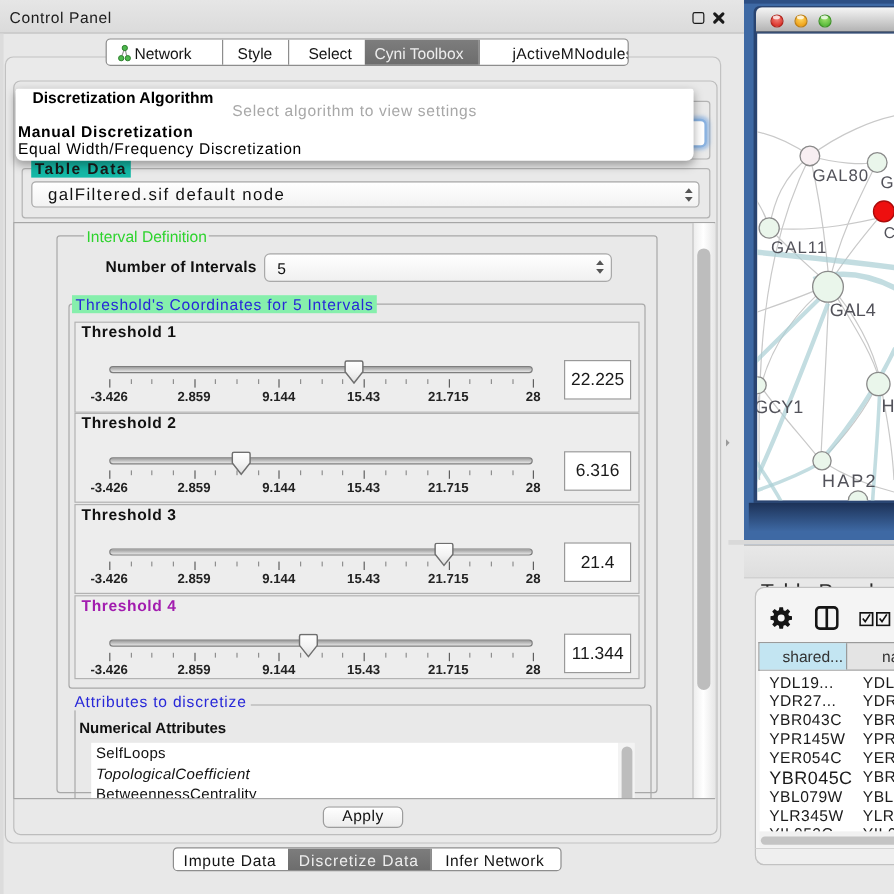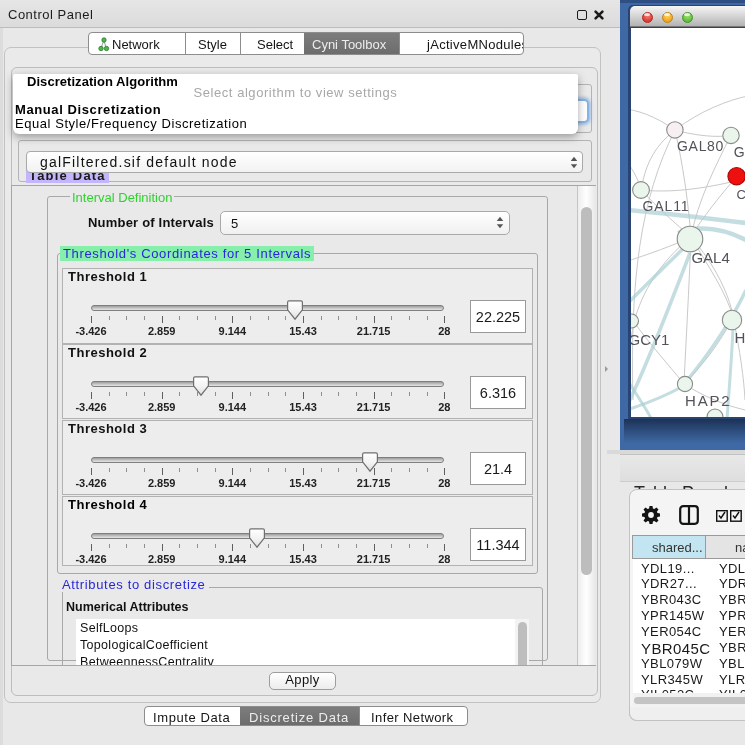--- a/index.html
+++ b/index.html
@@ -35,21 +35,21 @@
   <div class="abs" style="left:109px;top:4px;font-size:13px;color:#141414;">Style</div>
   <div class="abs" style="left:168px;top:4px;font-size:13px;color:#141414;">Select</div>
   <div class="abs" style="left:223px;top:4px;font-size:13px;color:#ededed;">Cyni Toolbox</div>
   <div class="abs" style="left:316px;top:4px;font-size:13px;letter-spacing:0.3px;color:#141414;margin-left:22px;">jActiveMNodules</div>
 </div>
 
 <div class="abs" style="left:18px;top:84px;width:574px;height:49px;border:1px solid #b3b3b3;border-radius:3px;"></div>
 <div class="abs" style="left:26px;top:99px;width:563px;height:24px;background:#fff;border:2px solid #8ab2e0;border-radius:5px;box-shadow:0 0 3px 2px rgba(110,160,220,0.55);"></div>
 
 <div class="abs" style="left:18px;top:140px;width:574px;height:42px;border:1px solid #b3b3b3;border-radius:3px;"></div>
-<div class="abs" style="left:26px;top:133px;background:#c4b5fd;padding:0 3px;font-size:13px;font-weight:bold;letter-spacing:1.2px;color:#1a1a1a;margin-top:35px;">Table Data</div>
+<div class="abs" style="left:26px;top:133px;background:#14b8a6;padding:0 3px;font-size:13px;font-weight:bold;letter-spacing:1.2px;color:#1a1a1a;">Table Data</div>
 <div class="abs" style="left:26px;top:151px;width:557px;height:22px;background:linear-gradient(#ffffff,#f2f2f2);border:1px solid #a9a9a9;border-radius:4px;"></div>
 <div class="abs" style="left:40px;top:154px;font-size:14px;letter-spacing:1.2px;color:#111;">galFiltered.sif default node</div>
 <svg class="abs" style="left:569px;top:156px;" width="10" height="13" viewBox="0 0 12 16">
  <path d="M6 1 L10 6 L2 6 Z" fill="#555"></path>
       <path d="M6 15 L10 10 L2 10 Z" fill="#555"></path>
 </svg>
 
 <div class="abs" style="left:11px;top:185px;width:585px;height:481px;border:1px solid #a6a6a6;background:#e9e9e9;"></div>
 <div class="abs" style="left:577px;top:186px;width:19px;height:479px;background:linear-gradient(to right,#ededed,#ffffff 45%,#e7e7e7);border-left:1px solid #c4c4c4;"></div>
 <div class="abs" style="left:581px;top:207px;width:11px;height:368px;background:#bdbdbd;border-radius:5.5px;"></div>
@@ -164,21 +164,21 @@
       <div class="abs" style="left:190.3px;top:290.5px;width:60px;text-align:center;font-size:11px;font-weight:bold;color:#222;">9.144</div>
       <div class="abs" style="left:261.0px;top:290.5px;width:60px;text-align:center;font-size:11px;font-weight:bold;color:#222;">15.43</div>
       <div class="abs" style="left:331.6px;top:290.5px;width:60px;text-align:center;font-size:11px;font-weight:bold;color:#222;">21.715</div>
       <div class="abs" style="left:402.3px;top:290.5px;width:60px;text-align:center;font-size:11px;font-weight:bold;color:#222;">28</div>
       <svg class="abs" style="left:349.1px;top:265.5px;" width="18" height="21" viewBox="0 0 18 21">
   <path d="M3 0.8 H15 Q16.4 0.8 16.4 2.2 V9.8 L9 19.2 L1.6 9.8 V2.2 Q1.6 0.8 3 0.8 Z" fill="url(#thg)" stroke="#6f6f6f" stroke-width="1.2"></path>
       </svg>
       <div class="abs" style="left:458.0px;top:266.0px;width:56px;height:33px;background:#fff;border:1px solid #999;"></div>
       <div class="abs" style="left:458.0px;top:274.5px;width:56px;text-align:center;font-size:14.5px;color:#1a1a1a;">21.4</div>
       <div class="abs" style="left:50.0px;top:310.0px;width:471px;height:70px;background:#ededed;border:1px solid #b2b2b2;"></div>
-      <div class="abs" style="left:56.0px;top:311.0px;font-size:13px;font-weight:bold;letter-spacing:0.5px;color:#000000;">Threshold 4</div>
+      <div class="abs" style="left:56.0px;top:311.0px;font-size:13px;font-weight:bold;letter-spacing:0.5px;color:#a21caf;">Threshold 4</div>
       <div class="abs" style="left:79.0px;top:347.0px;width:353px;height:5.5px;background:linear-gradient(#9e9e9e,#e6e6e6);border:1px solid #7e7e7e;border-radius:3px;"></div>
       <div class="abs" style="left:79.0px;top:357.5px;width:1px;height:7px;background:#5f5f5f;"></div>
       <div class="abs" style="left:96.7px;top:357.5px;width:1px;height:4px;background:#8f8f8f;"></div>
       <div class="abs" style="left:114.3px;top:357.5px;width:1px;height:4px;background:#8f8f8f;"></div>
       <div class="abs" style="left:132.0px;top:357.5px;width:1px;height:4px;background:#8f8f8f;"></div>
       <div class="abs" style="left:149.7px;top:357.5px;width:1px;height:7px;background:#5f5f5f;"></div>
       <div class="abs" style="left:167.3px;top:357.5px;width:1px;height:4px;background:#8f8f8f;"></div>
       <div class="abs" style="left:185.0px;top:357.5px;width:1px;height:4px;background:#8f8f8f;"></div>
       <div class="abs" style="left:202.7px;top:357.5px;width:1px;height:4px;background:#8f8f8f;"></div>
       <div class="abs" style="left:220.3px;top:357.5px;width:1px;height:7px;background:#5f5f5f;"></div>
@@ -214,21 +214,21 @@
 </linearGradient>
         </defs>
       </svg>
       <div class="abs" style="left:50.0px;top:401.0px;width:481px;height:90px;border:1px solid #a8a8a8;border-radius:3px;"></div>
       <div class="abs" style="left:47.0px;top:391.0px;background:#e9e9e9;padding:0 3px;font-size:13px;letter-spacing:0.65px;color:#2828d8;">Attributes to discretize</div>
       <div class="abs" style="left:54.0px;top:414.0px;font-size:12.5px;font-weight:bold;color:#111;">Numerical Attributes</div>
       <div class="abs" style="left:64.0px;top:433.0px;width:439px;height:60px;background:#fff;"></div>
       <div class="abs" style="left:503.0px;top:433.0px;width:14px;height:60px;background:#f3f3f3;"></div>
       <div class="abs" style="left:506.0px;top:436.0px;width:9px;height:50px;background:#bdbdbd;border-radius:4.5px;"></div>
       <div class="abs" style="left:68.0px;top:435.0px;font-size:12.5px;letter-spacing:0.3px;color:#111;">SelfLoops</div>
-      <div class="abs" style="left:68.0px;top:452.0px;font-size:12.5px;letter-spacing:0.3px;color:#111;">TopologicalCoefficient</div>
+      <div class="abs" style="left:68.0px;top:452.0px;font-size:12.5px;letter-spacing:0.3px;color:#111;font-style:italic;">TopologicalCoefficient</div>
       <div class="abs" style="left:68.0px;top:469.0px;font-size:12.5px;letter-spacing:0.3px;color:#111;">BetweennessCentrality</div>
     </div>
 <div class="abs" style="left:269px;top:672px;width:67px;height:18px;background:linear-gradient(#ffffff,#ececec);border:1px solid #9d9d9d;border-radius:5px;"></div>
 <div class="abs" style="left:269px;top:672px;width:67px;text-align:center;font-size:13px;letter-spacing:0.4px;color:#111;">Apply</div>
 
 <div class="abs" style="left:144px;top:706px;width:324px;height:20px;background:#ffffff;border:1px solid #8d8d8d;border-radius:4px;overflow:hidden;">
   <div class="abs" style="left:95px;top:0;width:119px;height:20px;background:linear-gradient(#7d7d7d,#6b6b6b);"></div>
   <div class="abs" style="left:214px;top:0;width:1px;height:20px;background:#8d8d8d;"></div>
   <div class="abs" style="left:8px;top:3px;font-size:13px;letter-spacing:0.6px;color:#141414;">Impute Data</div>
   <div class="abs" style="left:104px;top:3px;font-size:13px;letter-spacing:0.8px;color:#ededed;">Discretize Data</div>
@@ -359,13 +359,13 @@
     </div>
 <div class="abs" style="left:633px;top:693px;width:112px;height:13px;background:#f1f1f1;"></div>
 <div class="abs" style="left:634px;top:696.5px;width:111px;height:7.5px;background:#c4c4c4;border-radius:4px 0 0 4px;"></div>
 <div class="abs" style="left:630px;top:706.5px;width:115px;height:1px;background:#8f8f8f;"></div>
 <div class="abs" style="left:629px;top:707px;width:116px;height:14px;background:#efefef;border-left:1px solid #c2c2c2;border-bottom:1px solid #c2c2c2;border-radius:0 0 0 8px;"></div>
 
 <div class="abs" style="left:13px;top:74px;width:565px;height:60px;background:#ffffff;border-radius:2px 2px 6px 6px;box-shadow:0 3px 8px rgba(0,0,0,0.35);"></div>
 <div class="abs" style="left:13px;top:85px;width:565px;text-align:center;font-size:13px;letter-spacing:0.55px;color:#a8a8a8;">Select algorithm to view settings</div>
 <div class="abs" style="left:27px;top:74px;font-size:13px;font-weight:bold;letter-spacing:0.05px;color:#000000;">Discretization Algorithm</div>
 <div class="abs" style="left:15px;top:101.5px;font-size:13px;font-weight:bold;letter-spacing:0.6px;color:#000;">Manual Discretization</div>
-<div class="abs" style="left:15px;top:116px;font-size:13px;letter-spacing:0.55px;color:#000;">Equal Style/Frequency Discretization</div>
+<div class="abs" style="left:15px;top:116px;font-size:13px;letter-spacing:0.55px;color:#000;">Equal Width/Frequency Discretization</div>
 </div>
 </body></html>

